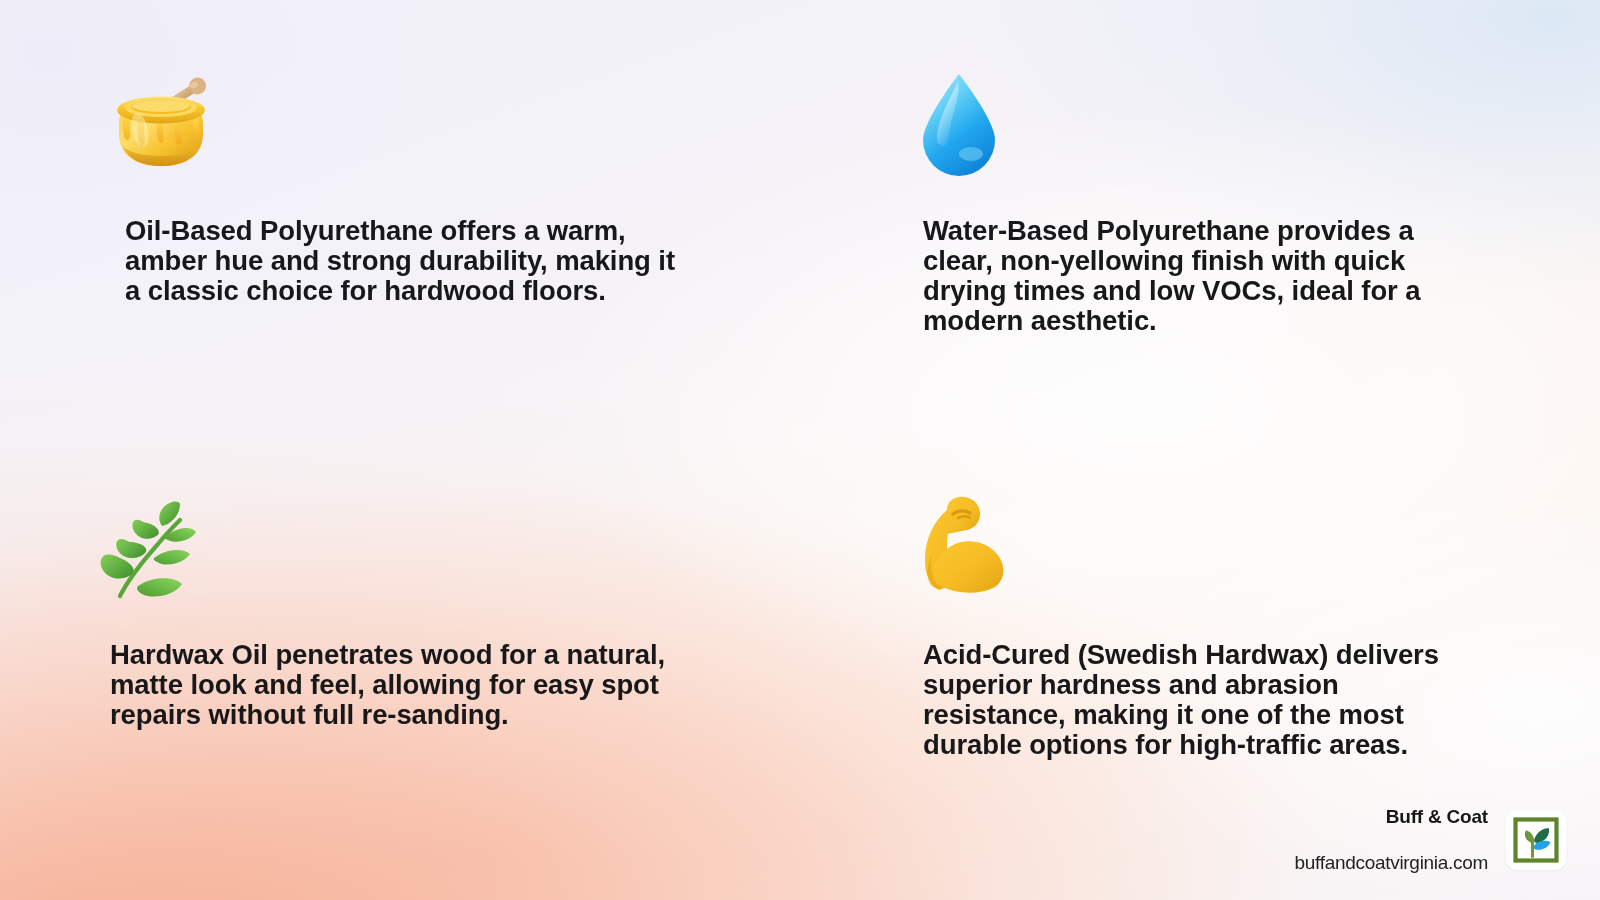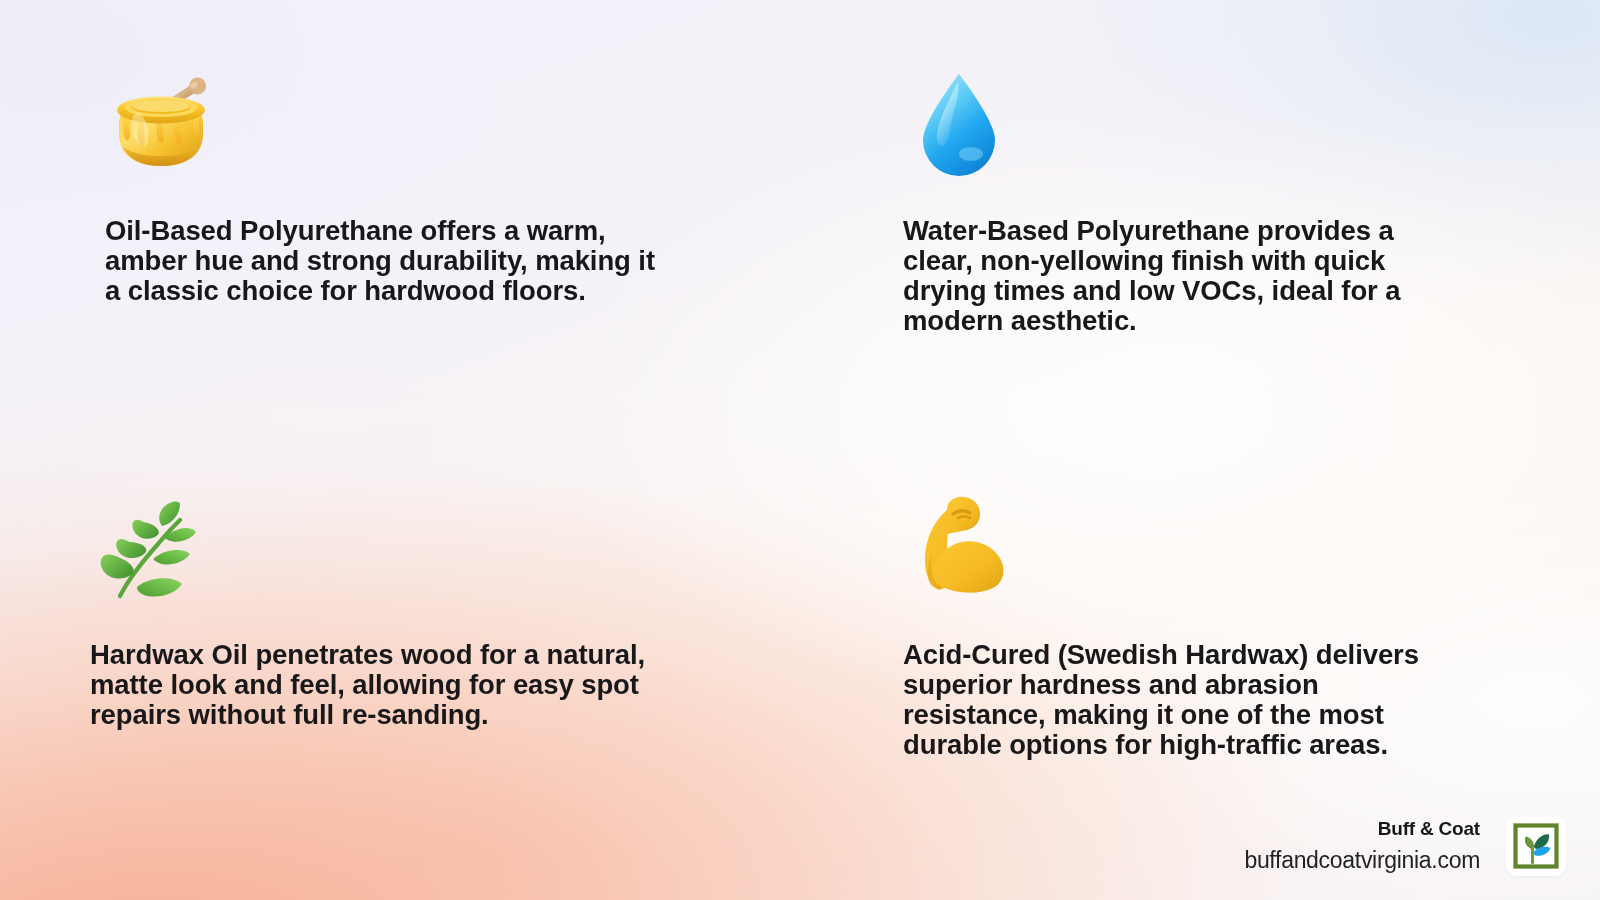--- a/index.html
+++ b/index.html
@@ -95,49 +95,50 @@
   .emoji svg { display:block; width:112px; height:112px; overflow:visible; }
 
   .card-text {
     margin-top:36px;
     font-size:27.5px;
     line-height:30px;
     font-weight:700;
     color:#18181a;
     letter-spacing:-0.1px;
     max-width:560px;
+    margin-left:20px;
   }
   .card-tr .card-text,
   .card-br .card-text { max-width:545px; }
 
   
   .brand {
     position:absolute;
     right:34px;
     bottom:24px;
     display:flex;
     align-items:center;
-    gap:26px;
+    gap:18px;
   }
   .brand-text {
     text-align:right;
     line-height:1.35;
   }
   .brand-name {
     font-size:19px;
     font-weight:700;
     color:#17171a;
     letter-spacing:-0.2px;
   }
   .brand-url {
-    font-size:23px;
+    font-size:19px;
     font-weight:400;
     color:#222226;
     letter-spacing:-0.3px;
-    margin-top:3px;
+    margin-top:21px;
   }
   .brand-logo {
     width:60px;
     height:60px;
     background:#ffffff;
     border-radius:11px;
     display:flex;
     align-items:center;
     justify-content:center;
     box-shadow:0 1px 3px rgba(0,0,0,0.05);

